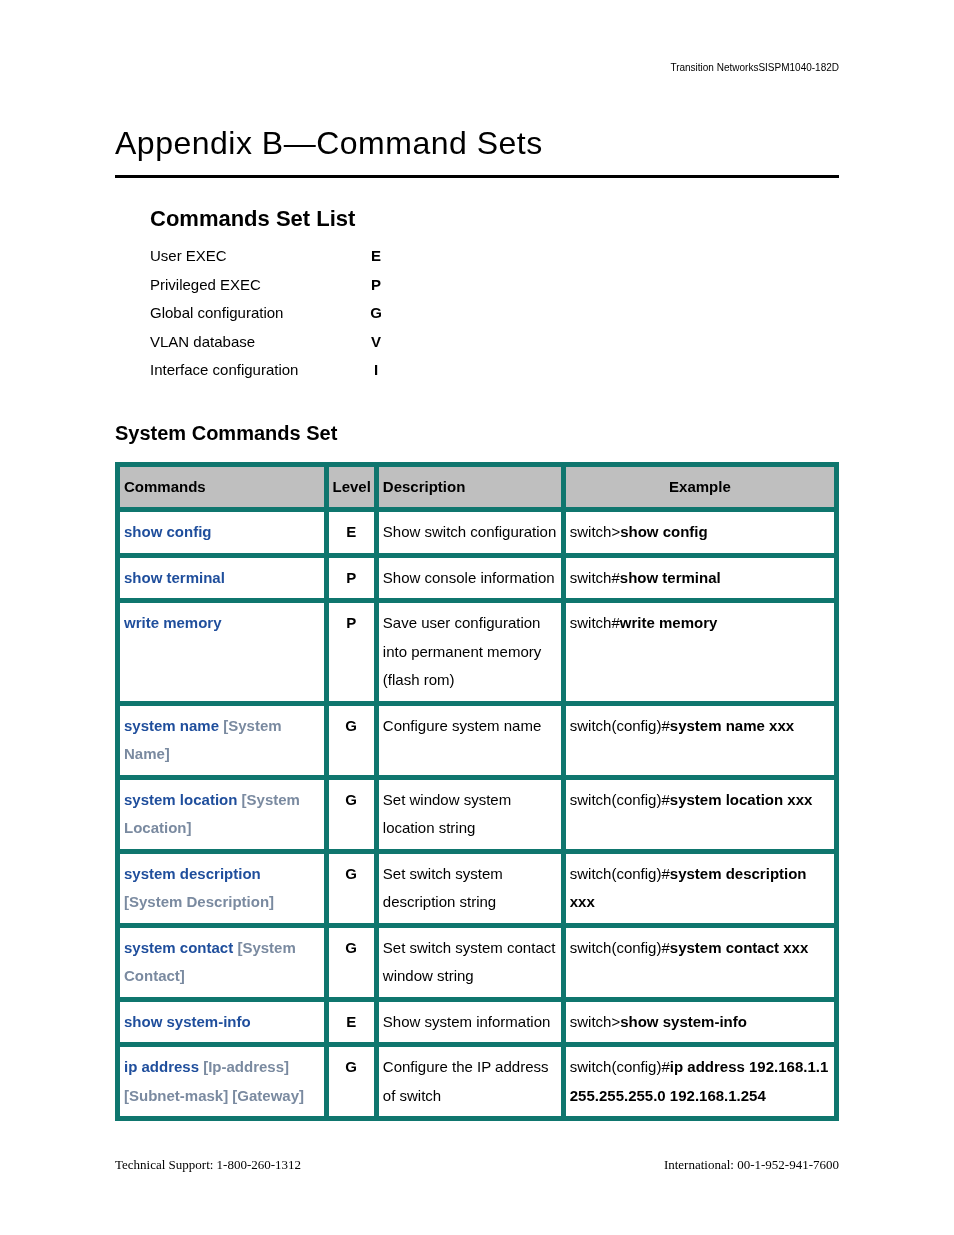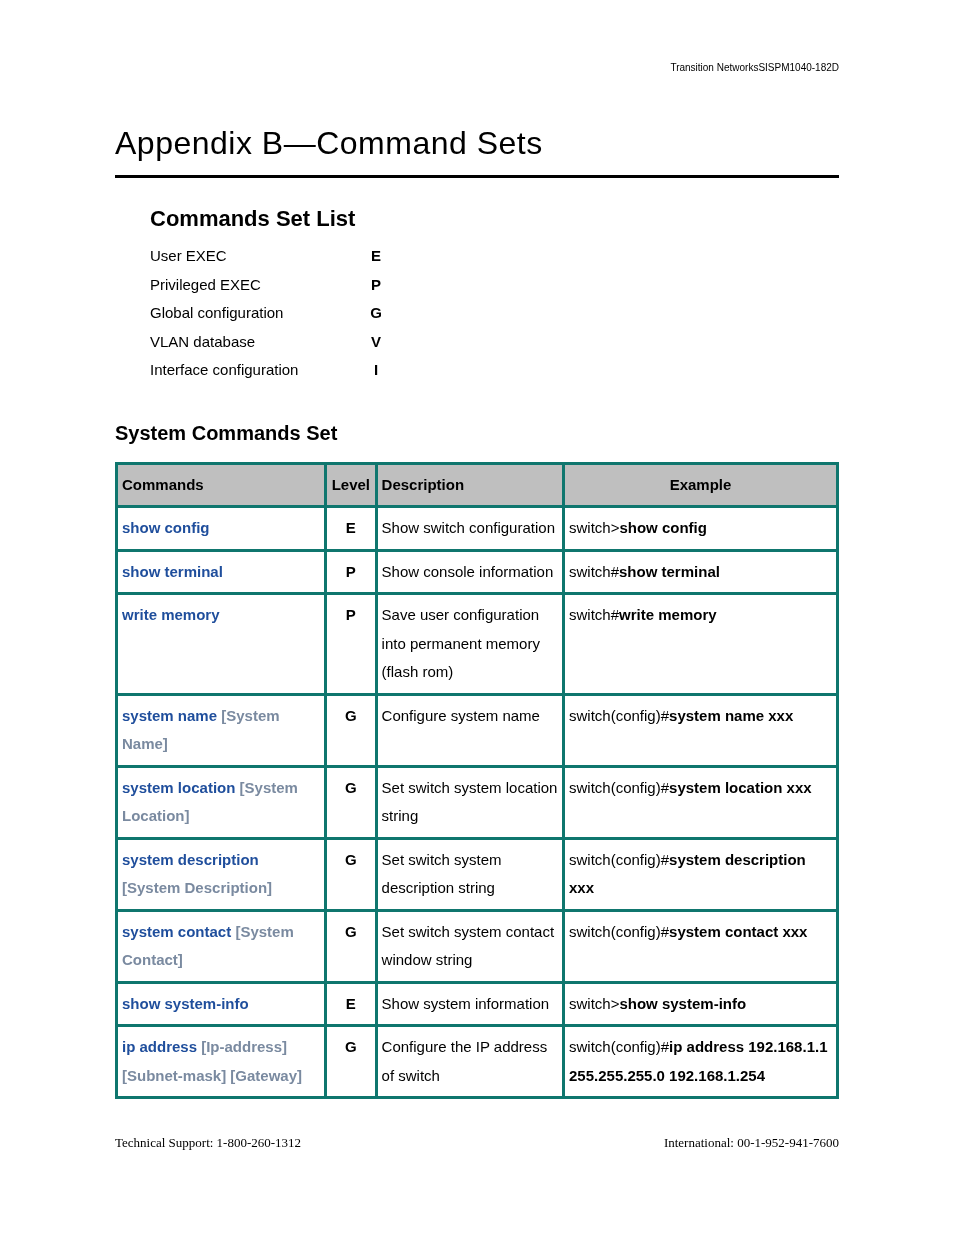--- a/index.html
+++ b/index.html
@@ -48,21 +48,21 @@
     font-weight: bold;
     margin-top: 36px;
     margin-bottom: 14px;
   }
   table {
     border-collapse: collapse;
     width: 100%;
     table-layout: fixed;
   }
   th, td {
-    border: 3px solid #0f766e;
+    border: 5px solid #0f766e;
     padding: 6px 4px 6px 4px;
     vertical-align: top;
     font-size: 15px;
     line-height: 1.9;
   }
   th {
     background: #bfbfbf;
     font-weight: bold;
   }
   th.col-commands { text-align: left; }
@@ -160,21 +160,21 @@
       </tr>
       <tr>
         <td><span class="cmd-name">system name</span> <span class="cmd-param">[System Name]</span></td>
         <td class="level-cell">G</td>
         <td>Configure system name</td>
         <td><span>switch(config)#</span><span class="ex-bold">system name xxx</span></td>
       </tr>
       <tr>
         <td><span class="cmd-name">system location</span> <span class="cmd-param">[System Location]</span></td>
         <td class="level-cell">G</td>
-        <td>Set switch system location string</td>
+        <td>Set window system location string</td>
         <td><span>switch(config)#</span><span class="ex-bold">system location xxx</span></td>
       </tr>
       <tr>
         <td><span class="cmd-name">system description</span> <span class="cmd-param">[System Description]</span></td>
         <td class="level-cell">G</td>
         <td>Set switch system description string</td>
         <td><span>switch(config)#</span><span class="ex-bold">system description xxx</span></td>
       </tr>
       <tr>
         <td><span class="cmd-name">system contact</span> <span class="cmd-param">[System Contact]</span></td>

